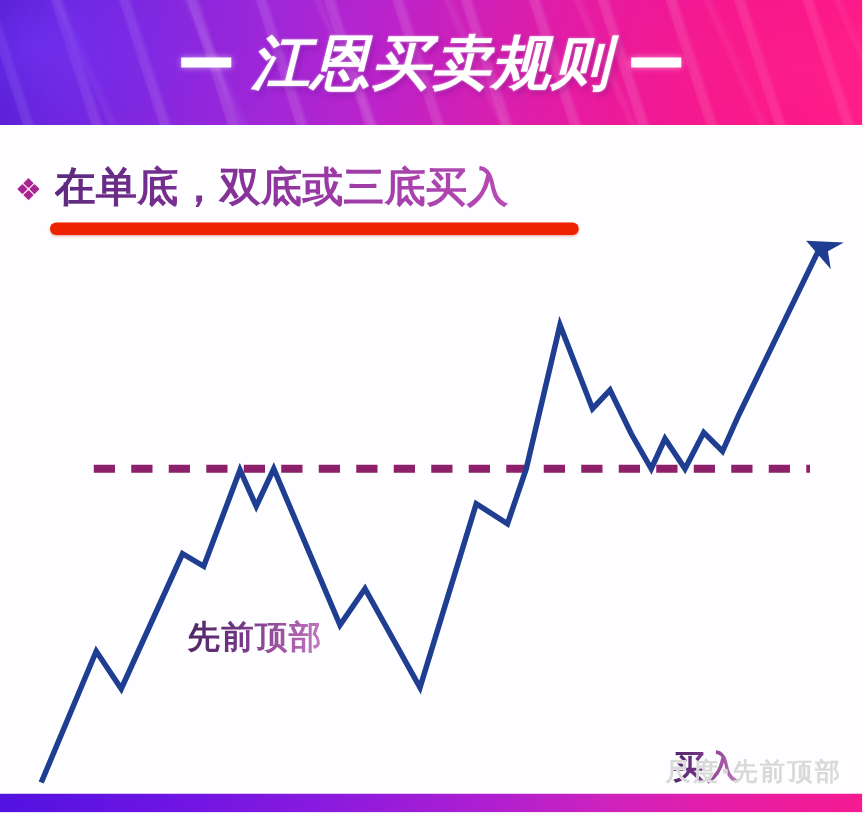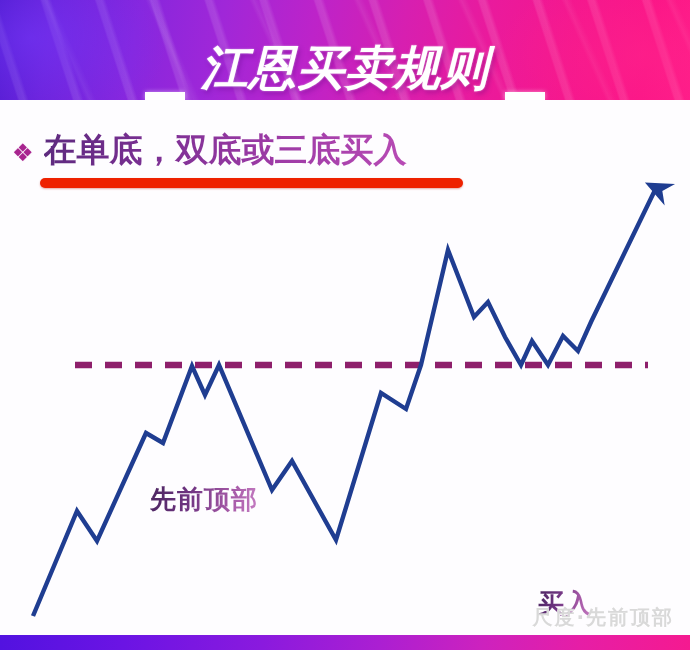--- a/index.html
+++ b/index.html
@@ -73,21 +73,21 @@
     right: -20px; top: -30px;
     width: 220px; height: 170px;
     background: radial-gradient(ellipse at 70% 50%, rgba(255,40,140,0.45) 0%, rgba(255,40,140,0) 70%);
     pointer-events: none;
   }
   #header-inner {
     position: absolute;
     left: 0; top: 0;
     width: 690px; height: 100px;
     display: flex;
-    align-items: flex-end;
+    align-items: center;
     justify-content: center;
     gap: 16px;
   }
   .header-dash {
     display: block;
     width: 40px;
     height: 8px;
     background: #ffffff;
     box-shadow: 0 0 5px rgba(255,255,255,0.55);
   }
@@ -138,21 +138,21 @@
     width: 423px;
     height: 10px;
     background: #ee2200;
     border-radius: 5px;
     box-shadow: 0 1px 2px rgba(180,20,0,0.35);
   }
 
   
   #chart-area {
     position: absolute;
-    left: 0; top: 174px;
+    left: 0; top: 184px;
     width: 690px;
     height: 380px;
   }
   #chart-svg { display: block; }
 
   .label-cn {
     position: absolute;
     font-family: "DejaVu Sans", "Liberation Sans", sans-serif;
     font-weight: bold;
     white-space: nowrap;

